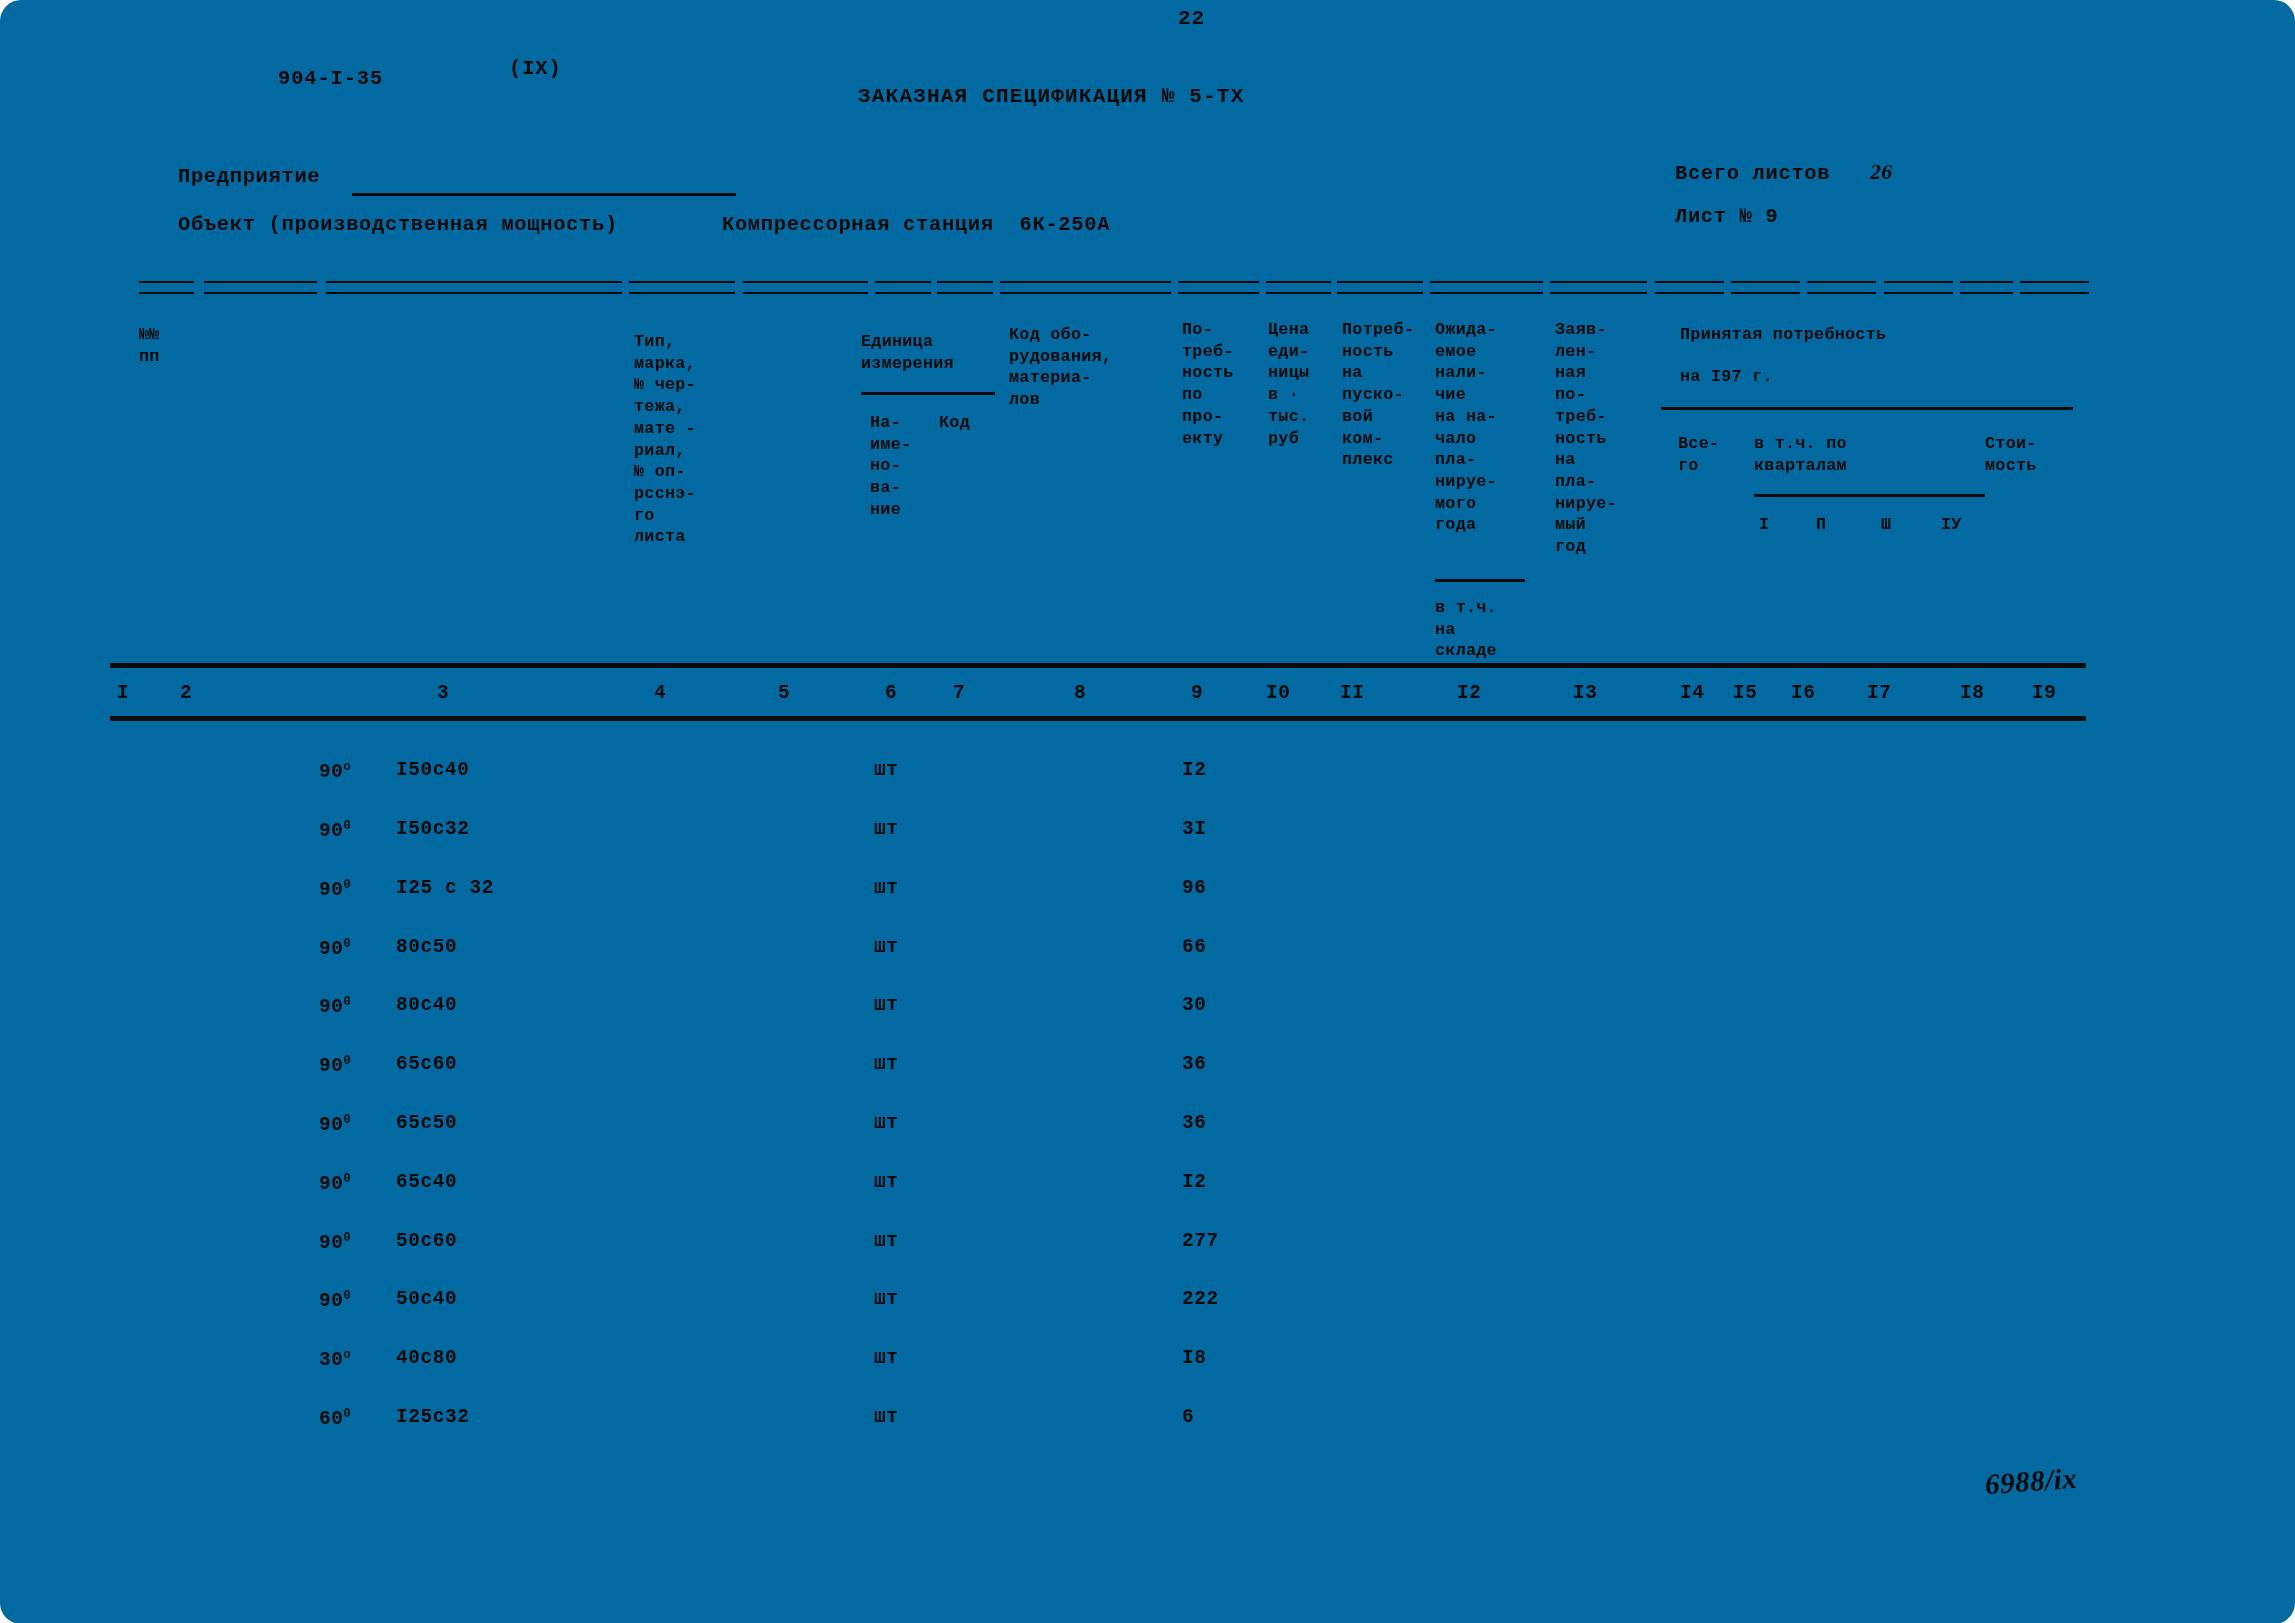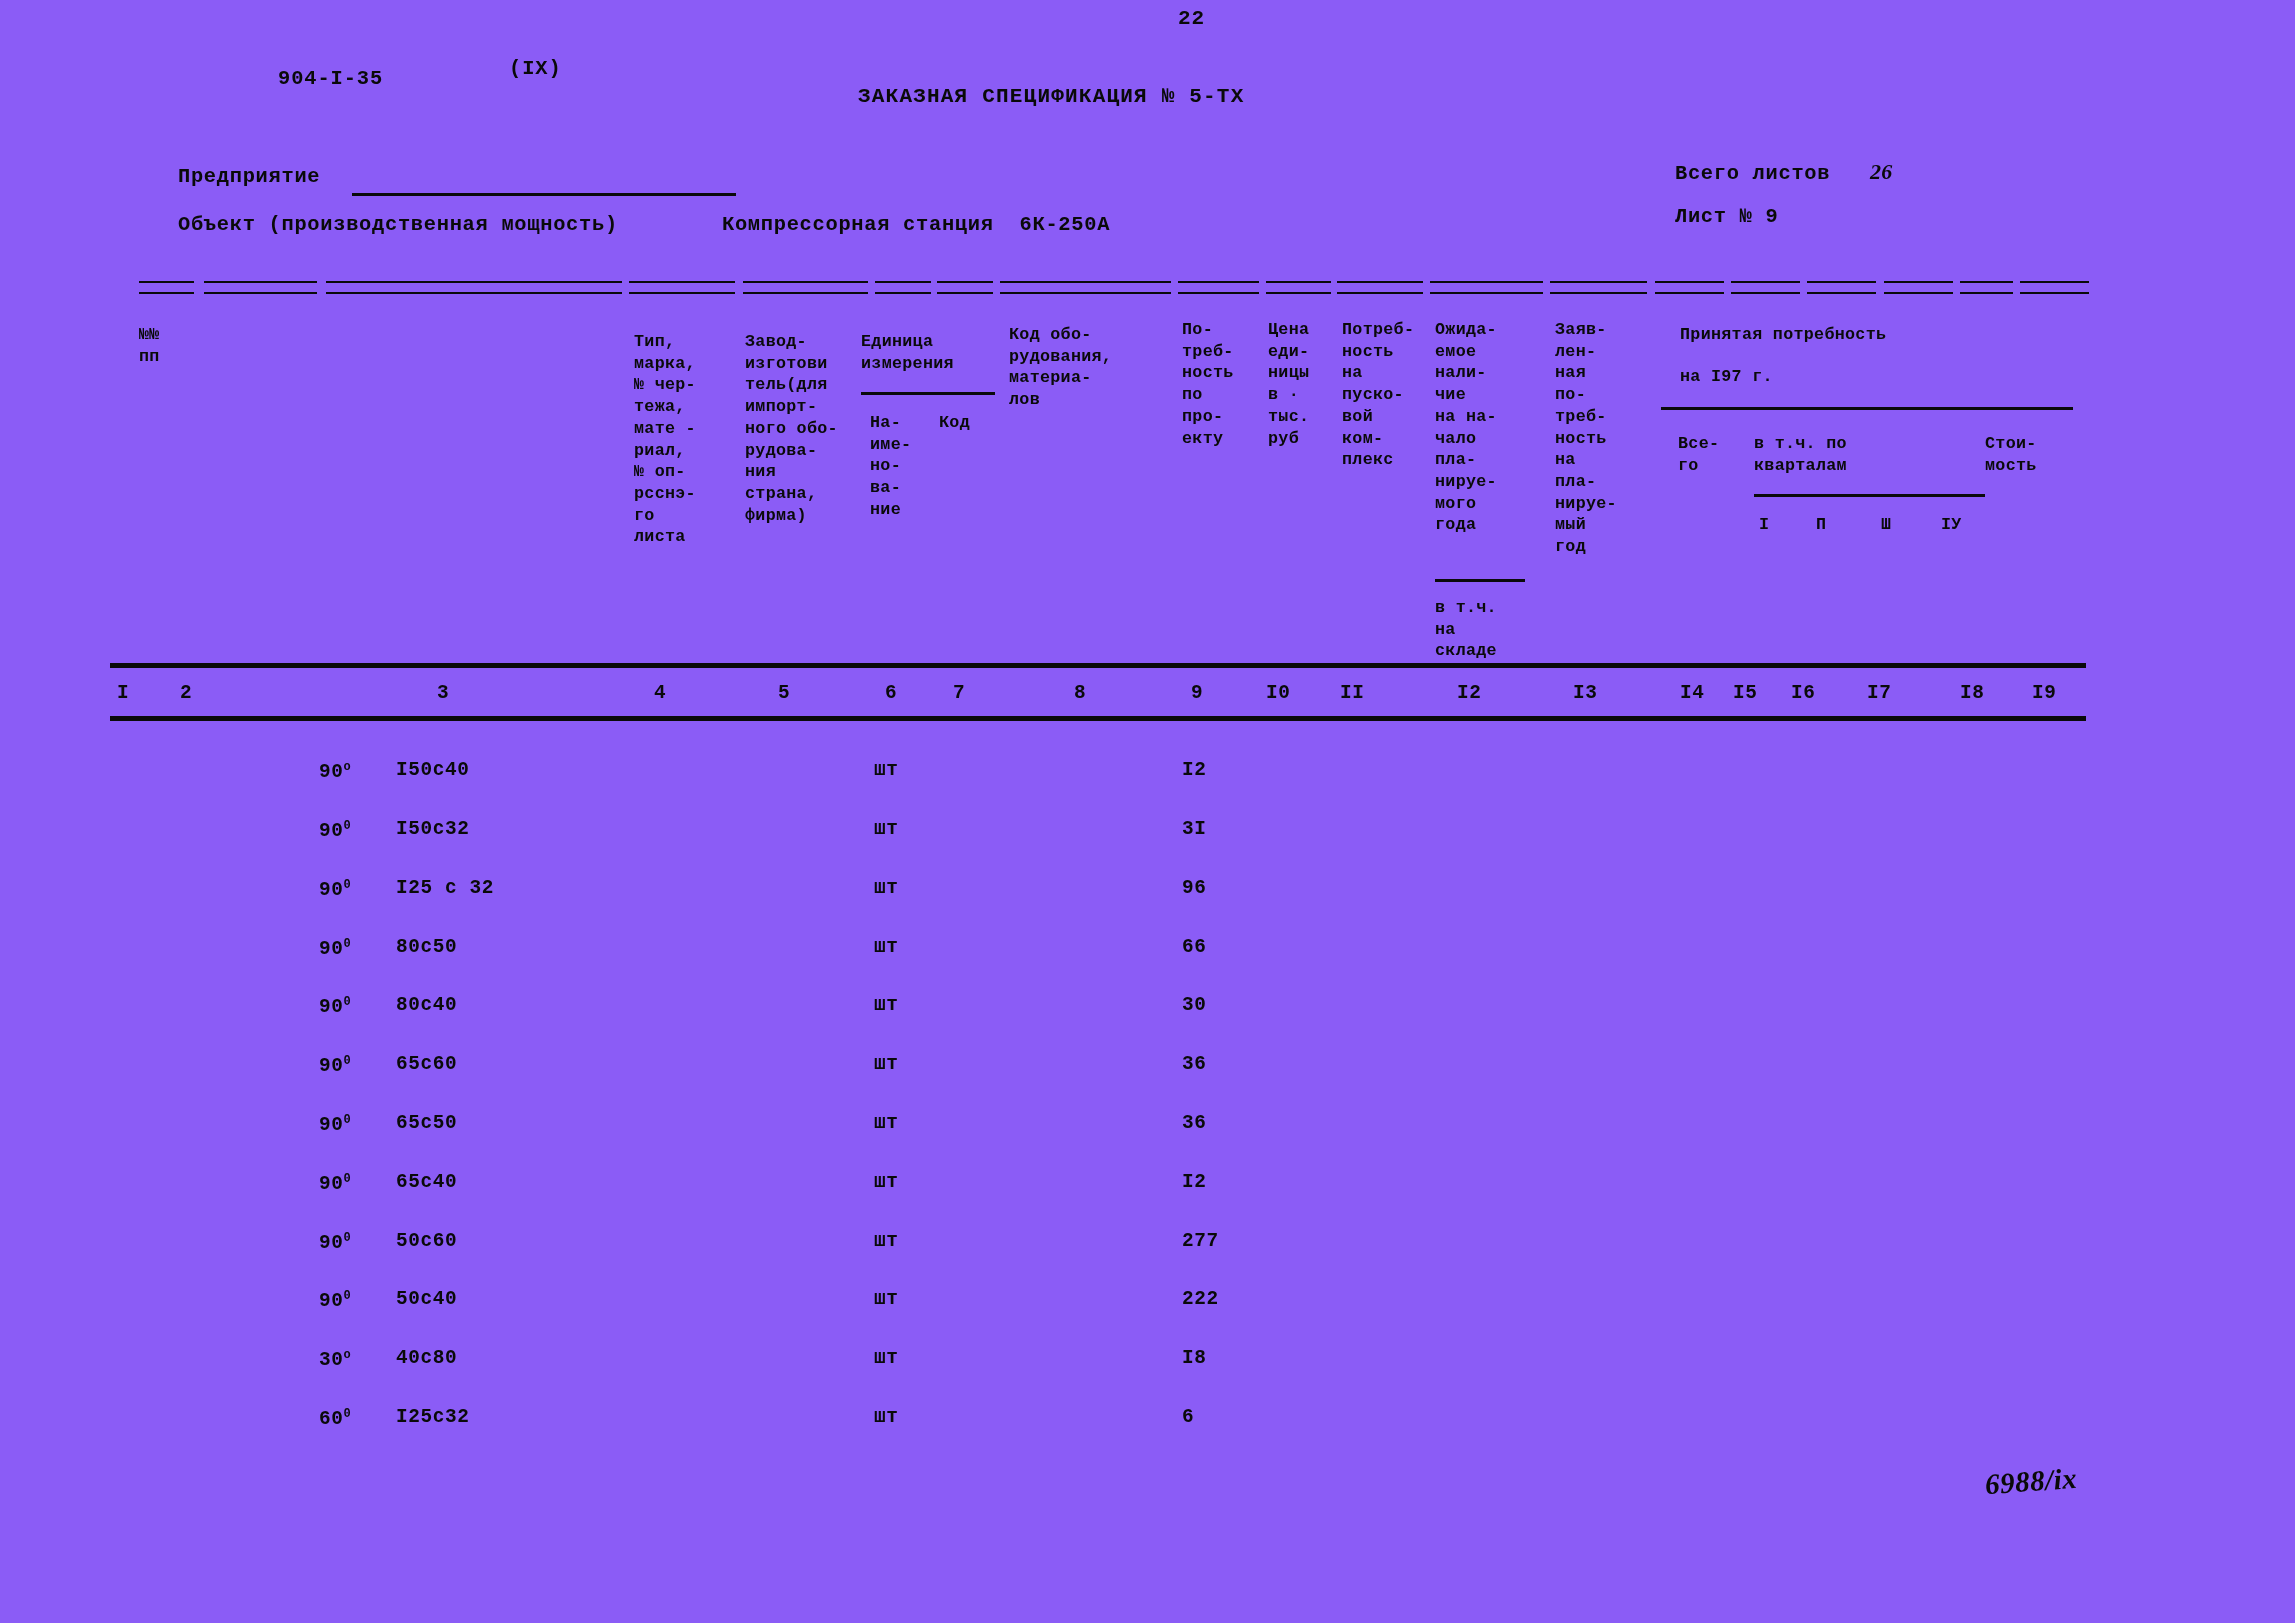--- a/index.html
+++ b/index.html
@@ -4,24 +4,25 @@
 <style>
   html, body {
     margin: 0;
     padding: 0;
     background: #ffffff;
   }
   #page {
     position: relative;
     width: 2295px;
     height: 1624px;
-    background: #8b5cf6;
+    background: #0369a1;
     font-family: "Liberation Mono", "DejaVu Sans Mono", monospace;
     color: #0a0a0a;
     overflow: hidden;
+    border-radius: 21px;
   }
   .abs { position: absolute; }
   .tw {
     font-family: "Liberation Mono", "DejaVu Sans Mono", monospace;
     font-weight: 700;
     letter-spacing: 0.2px;
     white-space: pre;
     line-height: 1.0;
   }
 
@@ -154,29 +155,20 @@
 марка,
 № чер-
 тежа,
 мате -
 риал,
 № оп-
 рсснэ-
 го
 листа</div>
 
-  <div class="abs tw colhead" style="left:745px; top:331px; width:130px;">Завод-
-изготови
-тель(для
-импорт-
-ного обо-
-рудова-
-ния
-страна,
-фирма)</div>
 
   <div class="abs tw colhead" style="left:861px; top:331px; width:139px;">Единица
 измерения</div>
   <div class="abs subrule" style="left:861px; top:392px; width:134px;"></div>
   <div class="abs tw colhead" style="left:870px; top:412px; width:56px;">На-
 име-
 но-
 ва-
 ние</div>
   <div class="abs tw colhead" style="left:939px; top:412px; width:56px;">Код</div>

